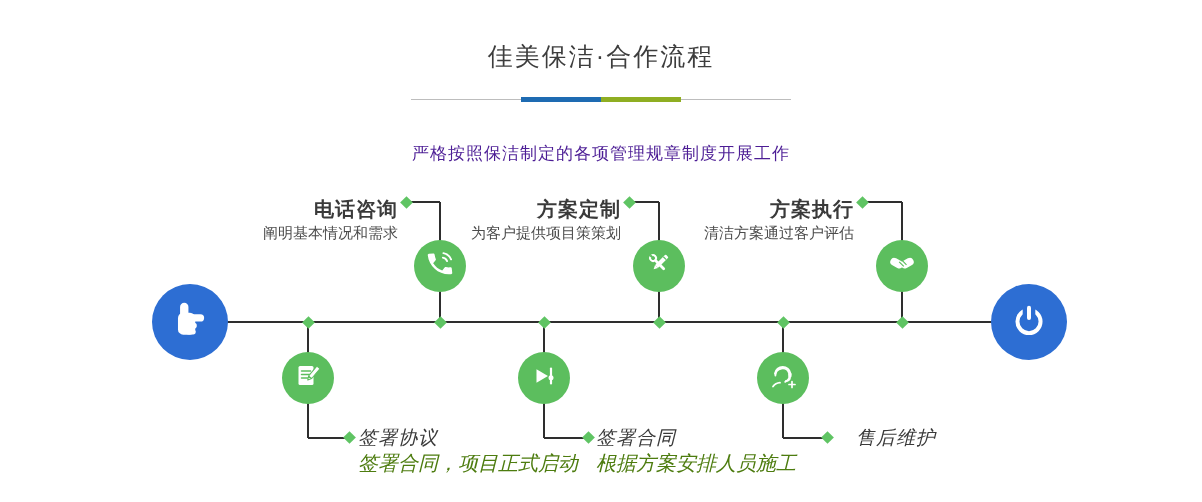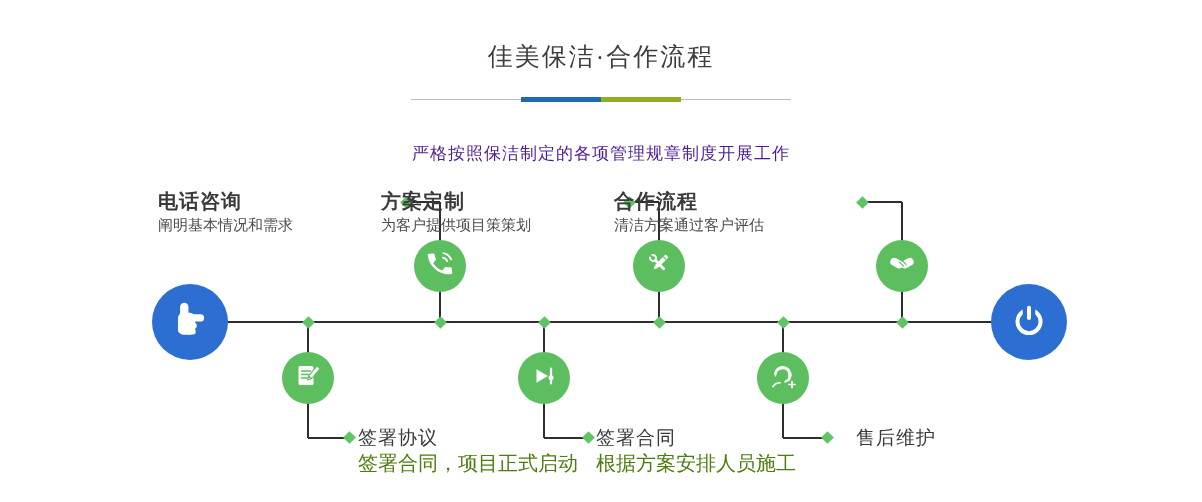--- a/index.html
+++ b/index.html
@@ -30,24 +30,24 @@
   
   .gcircle{
     position:absolute;width:52px;height:52px;border-radius:50%;background:#5CBE5E;
     display:flex;align-items:center;justify-content:center;z-index:3;
   }
   .bcircle{
     position:absolute;width:76px;height:76px;border-radius:50%;background:#2D6ED3;
     display:flex;align-items:center;justify-content:center;z-index:3;
   }
   
-  .toplabel{position:absolute;top:190px;width:240px;z-index:2;}
+  .toplabel{position:absolute;top:198px;width:240px;text-align:right;z-index:2;}
   .toplabel .t{font-size:20px;font-weight:700;color:#3a3a3a;letter-spacing:1px;line-height:22px;}
   .toplabel .d{margin-top:4px;font-size:15px;color:#4c4c4c;line-height:18px;}
-  .botlabel{position:absolute;top:427px;text-align:left;z-index:2;}
+  .botlabel{position:absolute;top:427px;text-align:left;z-index:2;font-style:italic;}
   .botlabel .t{font-size:19px;font-weight:400;color:#3a3a3a;letter-spacing:1px;line-height:21px;}
   .botlabel .d{margin-top:7px;font-size:20px;color:#4d7c0f;line-height:16px;}
 </style>
 </head>
 <body>
 
 <div class="stage">
 
   <div class="title">佳美保洁·合作流程</div>
   <div class="divider-gray"></div>
@@ -138,21 +138,21 @@
         <g transform="rotate(45 15 15)">
           <rect x="12.9" y="3.5" width="4.2" height="15" rx="1" fill="#fff"></rect>
           <path d="M12.9 18.5h4.2L15 22.6z" fill="#fff"></path>
           <rect x="12.9" y="6.2" width="4.2" height="1.2" fill="#5CBE5E"></rect>
         </g>
       </svg>
     </span>
   </div>
 
   <div class="toplabel" style="right:348px;">
-    <div class="t">合作流程</div>
+    <div class="t">方案执行</div>
     <div class="d">清洁方案通过客户评估</div>
   </div>
   <div class="gcircle" style="left:876px;top:240px;">
     <span>
       <svg viewBox="0 0 32 32" width="32" height="32">
         <rect x="4" y="11" width="13.5" height="8" rx="4" fill="#fff" transform="rotate(28 10.5 15)"></rect>
         <rect x="14.5" y="11" width="13.5" height="8" rx="4" fill="#fff" transform="rotate(-28 21.5 15)"></rect>
         <path d="M13.2 13.8l4.6 4.6M15.9 12.2l4.6 4.6" stroke="#5CBE5E" stroke-width="1.2" fill="none"></path>
       </svg>
     </span>

